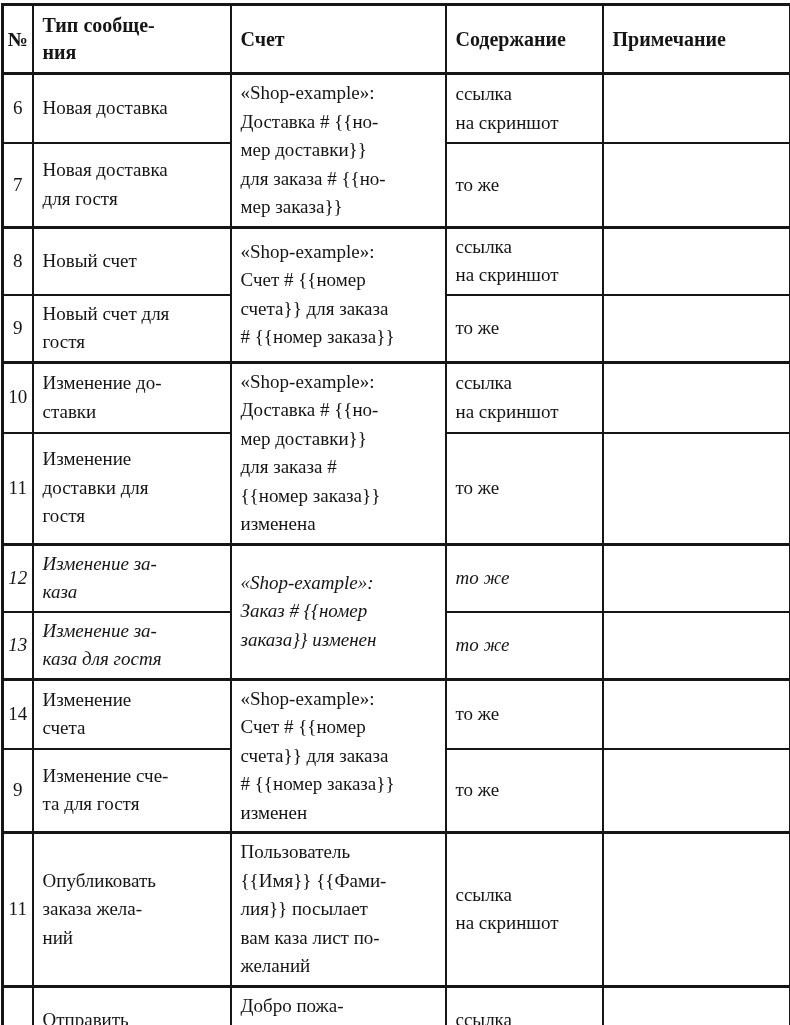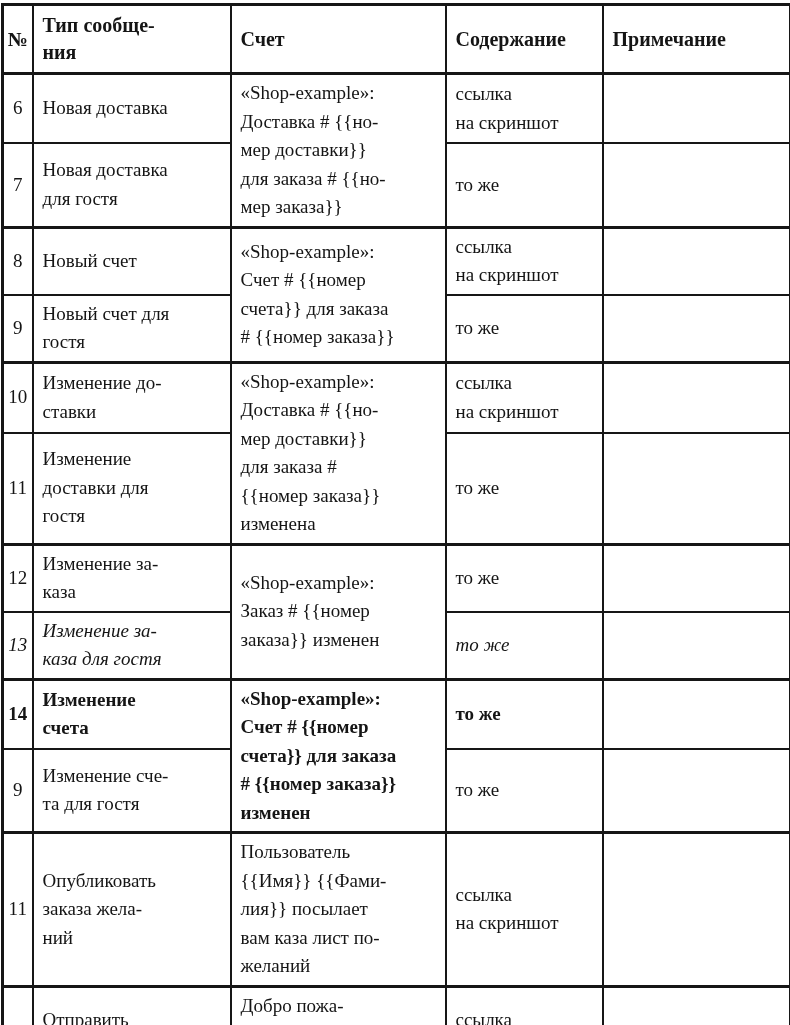--- a/index.html
+++ b/index.html
@@ -135,39 +135,39 @@
       </tr>
       <tr class="pair-second" style="height:106px;">
         <td class="cell-num">11</td>
         <td>Изменение
 доставки для
 гостя</td>
         <td>то же</td>
         <td></td>
       </tr>
 
-      <tr class="group-start" style="height:59px;">
+      <tr class="group-start" style="height:59px;font-style:italic;">
         <td class="cell-num">12</td>
         <td>Изменение за-
 каза</td>
         <td rowspan="2">«Shop-example»:
 Заказ # {{номер
 заказа}} изменен</td>
         <td>то же</td>
         <td></td>
       </tr>
       <tr class="pair-second" style="height:60px;font-style:italic;">
         <td class="cell-num">13</td>
         <td>Изменение за-
 каза для гостя</td>
         <td>то же</td>
         <td></td>
       </tr>
 
-      <tr class="group-start" style="height:59px;font-weight:bold;">
+      <tr class="group-start" style="height:59px;">
         <td class="cell-num">14</td>
         <td>Изменение
 счета</td>
         <td rowspan="2">«Shop-example»:
 Счет # {{номер
 счета}} для заказа
 # {{номер заказа}}
 изменен</td>
         <td>то же</td>
         <td></td>

